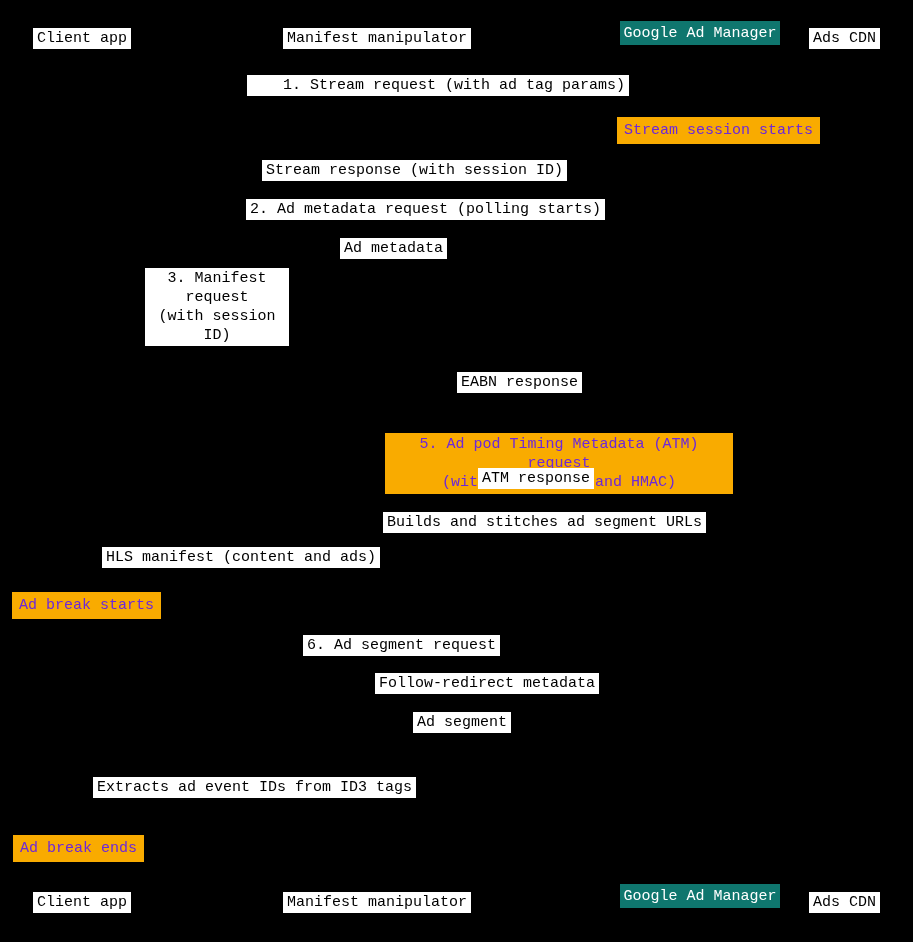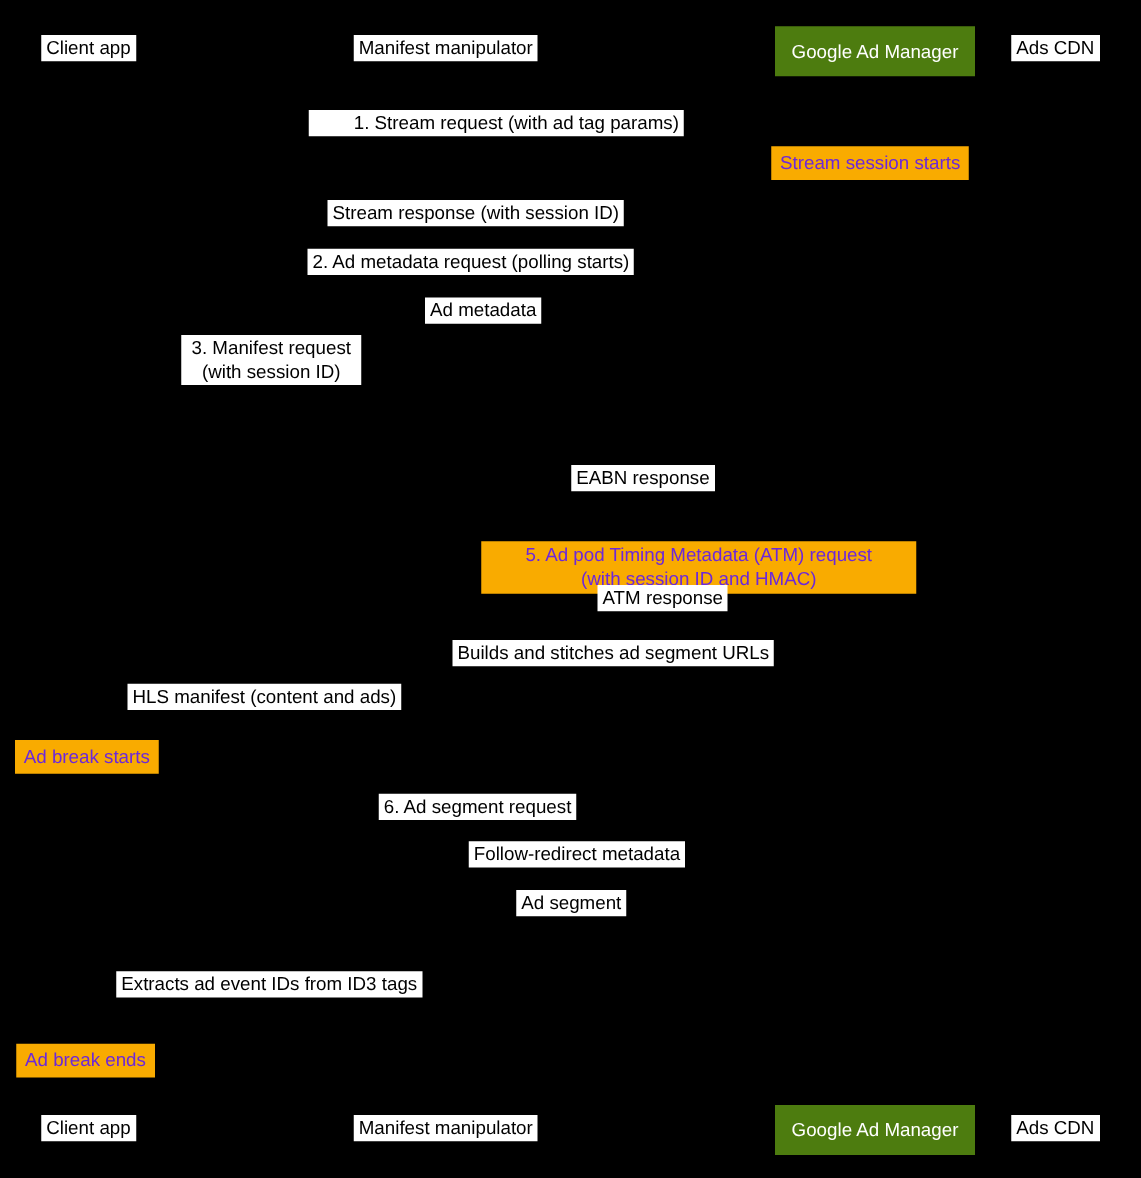--- a/index.html
+++ b/index.html
@@ -3,69 +3,69 @@
 <meta charset="utf-8">
 <title>DAI Sequence Diagram</title>
 <style>
   html, body { margin: 0; padding: 0; background: #000; }
   #canvas {
     position: relative;
     width: 913px;
     height: 942px;
     background: #000000;
     overflow: hidden;
-    font-family: Liberation Sans, sans-serif;
+    font-family: Liberation Mono, monospace;
   }
   .label {
     position: absolute;
     background: #ffffff;
     color: #000000;
     font-size: 15px;
     line-height: 21px;
     padding: 0 4px;
     white-space: pre-line;
     text-align: center;
     box-sizing: border-box;
   }
   .note {
     background: #F9AB00;
     color: #6d28d9;
     padding: 3px 7px;
   }
   .actor-blue {
-    background: #4d7c0f;
+    background: #0f766e;
     color: #ffffff;
     width: 160px;
-    height: 40px;
+    height: 24px;
     display: flex;
     align-items: center;
     justify-content: center;
     padding: 0;
     white-space: nowrap;
   }
   .two-line { line-height: 19px; padding: 1px 6px; }
 
   
   #actor-client-top   { left: 33px;  top: 28px; }
   #actor-mm-top       { left: 283px; top: 28px; }
   #actor-gam-top      { left: 620px; top: 21px; }
   #actor-cdn-top      { left: 809px; top: 28px; }
 
   
-  #msg-stream-request      { left: 247px; top: 88px; padding-left: 36px; }
+  #msg-stream-request      { left: 247px; top: 75px; padding-left: 36px; }
   #note-stream-session     { left: 617px; top: 117px; }
   #msg-stream-response     { left: 262px; top: 160px; }
   #msg-ad-metadata-request { left: 246px; top: 199px; }
   #msg-ad-metadata         { left: 340px; top: 238px; }
   #msg-manifest-request    { left: 145px; top: 268px; width: 144px; }
   #msg-eabn-request        { left: 368px; top: 333px; }
   #msg-eabn-response       { left: 457px; top: 372px; }
   #note-atm-request        { left: 385px; top: 400px; width: 348px; line-height: 19px; padding: 2px 6px; margin-top: 33px; }
   #msg-atm-response        { left: 478px; top: 468px; }
-  #msg-builds-stitches     { left: 362px; top: 512px; text-align: center; }
+  #msg-builds-stitches     { left: 383px; top: 512px; text-align: center; }
   #msg-hls-manifest        { left: 102px; top: 547px; }
   #note-ad-break-starts    { left: 12px;  top: 592px; }
   #msg-ad-segment-request  { left: 303px; top: 635px; }
   #msg-follow-redirect     { left: 375px; top: 673px; }
   #msg-ad-segment          { left: 413px; top: 712px; }
   #msg-extracts-id3        { left: 93px;  top: 757px; margin-top: 20px; }
   #msg-media-verification  { left: 291px; top: 790px; }
   #note-ad-break-ends      { left: 13px;  top: 835px; }
 
   

